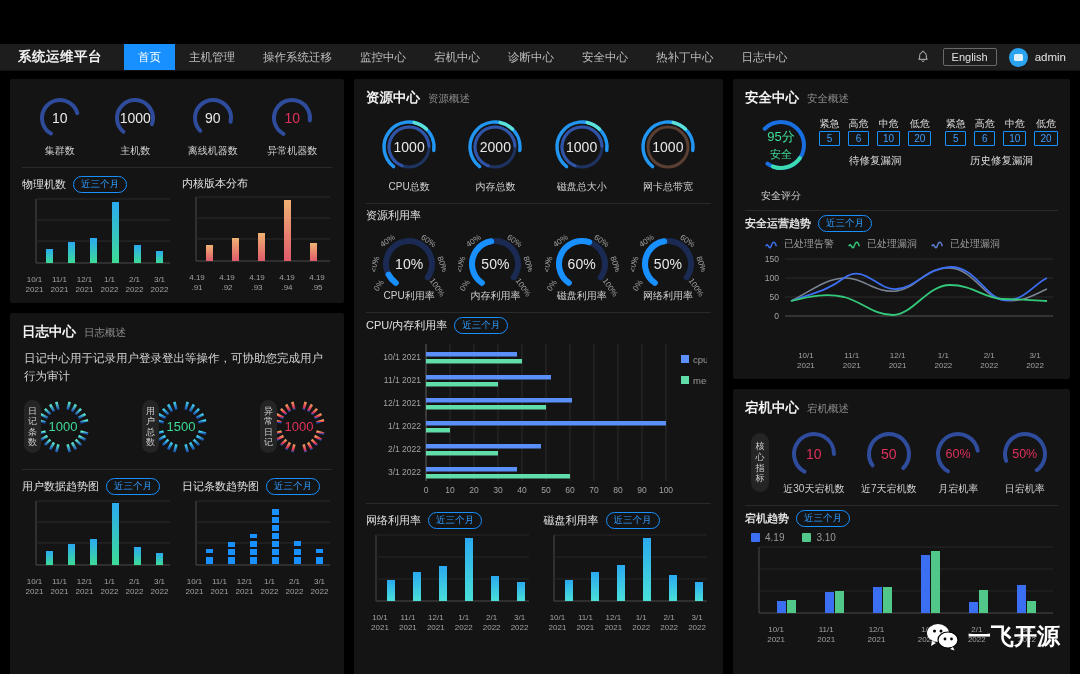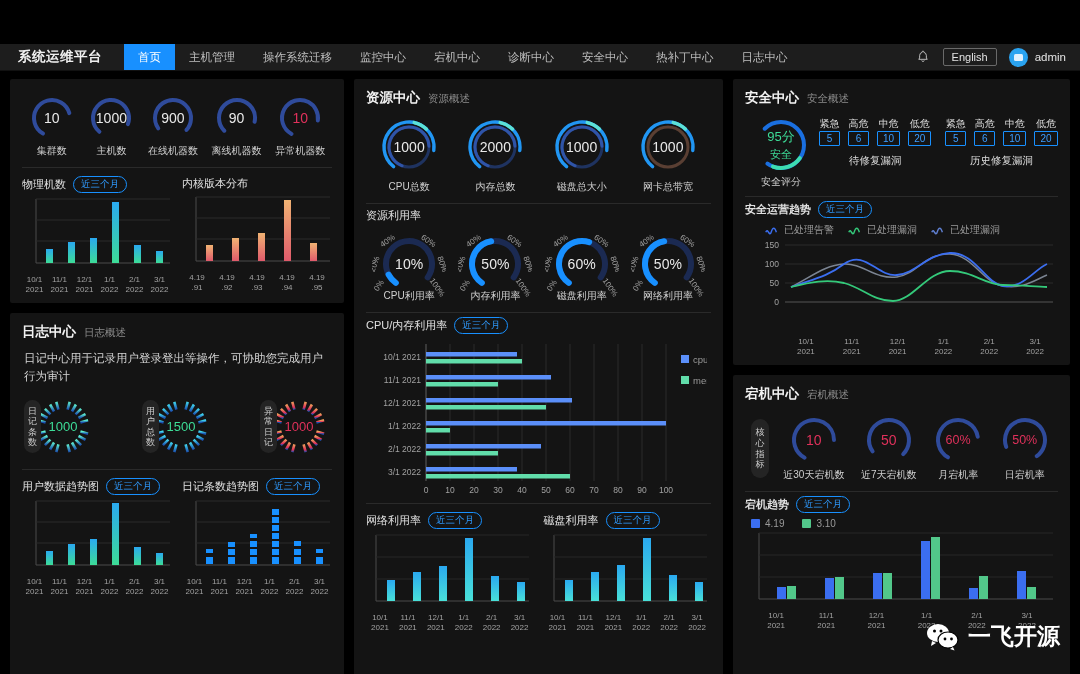--- a/index.html
+++ b/index.html
@@ -104,21 +104,21 @@
     flex: 1; text-align: center; font-size: 8px; color: #a2a2a2; line-height: 1.25;
   }
 
   
   .legend { display: flex; gap: 18px; align-items: center; padding: 3px 0 0 6px; }
   .legend-item { display: flex; align-items: center; gap: 5px; font-size: 10px; color: #9a9a9a; }
   .legend-sq { width: 9px; height: 9px; border-radius: 1px; }
   .legend-wave { width: 14px; height: 9px; }
 
   .sec-top { display: flex; align-items: flex-start; gap: 10px; padding: 6px 2px 0 8px; }
-  .score-wrap { display: flex; flex-direction: column; align-items: center; gap: 2px; }
+  .score-wrap { display: flex; flex-direction: column; align-items: center; gap: 16px; }
   .score { position: relative; }
   .score .inner {
     position: absolute; inset: 0; display: flex; flex-direction: column;
     align-items: center; justify-content: center; gap: 1px;
   }
   .score .s1 { font-size: 13px; color: #3ddc97; font-weight: 500; }
   .score .s2 { font-size: 11px; color: #3ddc97; }
   .score-lab { font-size: 10px; color: #d0d0d0; }
 
   .vuln-group { display: flex; flex-direction: column; align-items: center; gap: 3px; }
@@ -201,29 +201,20 @@
           <span class="donut-lab">集群数</span>
         </div>
         <div class="donut-cell">
           <div class="donut">
             <svg width="46" height="46" viewBox="0 0 46 46">
                 <circle cx="23" cy="23" r="18" fill="none" stroke="#2f4b9b" stroke-width="4" stroke-dasharray="78 35" stroke-linecap="round" transform="rotate(130 23 23)"></circle>
               </svg>
             <span class="val">1000</span>
           </div>
           <span class="donut-lab">主机数</span>
-        </div>
-        <div class="donut-cell">
-          <div class="donut">
-            <svg width="46" height="46" viewBox="0 0 46 46">
-                <circle cx="23" cy="23" r="18" fill="none" stroke="#2f4b9b" stroke-width="4" stroke-dasharray="80 33" stroke-linecap="round" transform="rotate(145 23 23)"></circle>
-              </svg>
-            <span class="val">900</span>
-          </div>
-          <span class="donut-lab">在线机器数</span>
         </div>
         <div class="donut-cell">
           <div class="donut">
             <svg width="46" height="46" viewBox="0 0 46 46">
                 <circle cx="23" cy="23" r="18" fill="none" stroke="#2f4b9b" stroke-width="4" stroke-dasharray="74 39" stroke-linecap="round" transform="rotate(135 23 23)"></circle>
               </svg>
             <span class="val">90</span>
           </div>
           <span class="donut-lab">离线机器数</span>
         </div>

